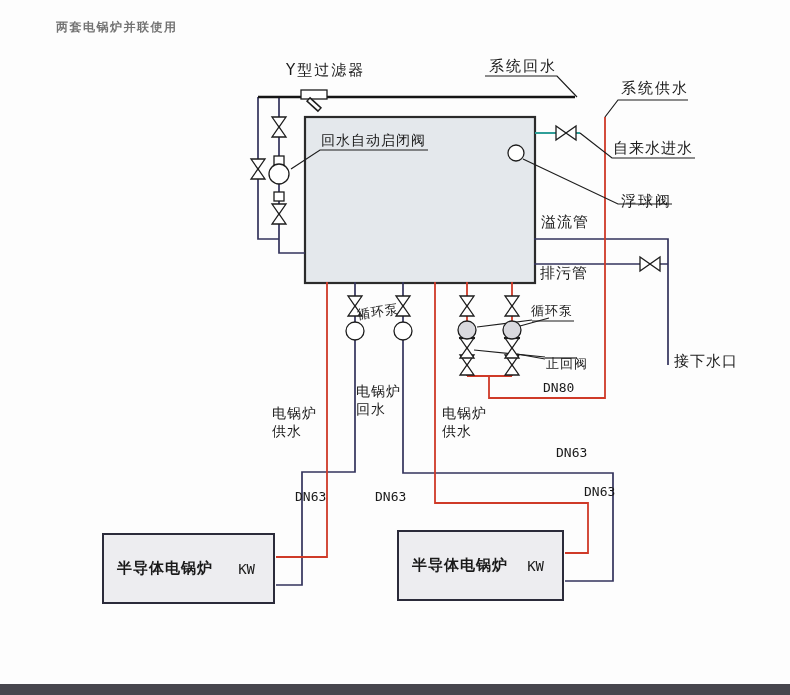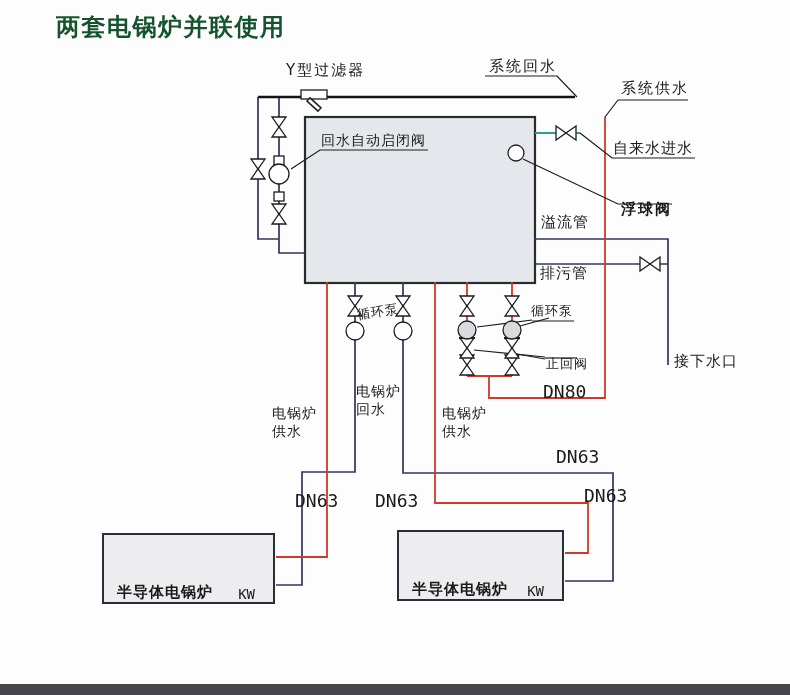--- a/index.html
+++ b/index.html
@@ -2,44 +2,44 @@
 <html><head>
 <meta charset="utf-8">
 <style>
   html,body{margin:0;padding:0;background:#ffffff;}
   #stage{position:relative;width:790px;height:695px;background:#fdfdfd;overflow:hidden;
          font-family:"DejaVu Sans",sans-serif;color:#1a1a1a;}
   #diagram-svg{position:absolute;left:0;top:0;}
   .lbl{position:absolute;font-size:15px;line-height:1.3;color:#1a1a1a;white-space:pre-line;letter-spacing:1px;}
   .lbl.small{font-size:14px;}
   .lbl.tiny{font-size:13px;}
-  .lbl.mono{font-family:"DejaVu Sans Mono",monospace;font-size:18px;letter-spacing:0;padding-left:39px;}
-  #lbl-title{left:56px;top:12px;font-size:24px;font-weight:bold;color:#14532d;letter-spacing:1.5px;}
+  .lbl.mono{font-family:"DejaVu Sans Mono",monospace;font-size:13px;letter-spacing:0;padding-left:39px;}
+  #lbl-title{left:56px;top:20px;font-size:12px;font-weight:bold;color:#737373;letter-spacing:1.5px;}
   #lbl-yfilter{left:286px;top:61px;letter-spacing:2px;}
   #lbl-sysreturn{left:489px;top:57px;letter-spacing:2px;text-align:center;}
   #lbl-syssupply{left:621px;top:79px;letter-spacing:2px;}
   #lbl-tapwater{left:613px;top:139px;}
-  #lbl-floatvalve{left:621px;top:200px;letter-spacing:2px;font-weight:bold;}
+  #lbl-floatvalve{left:621px;top:192px;letter-spacing:2px;}
   #lbl-autovalve{left:321px;top:131px;letter-spacing:1px;font-size:14px;}
   #lbl-tank{left:376px;top:177px;}
   #lbl-overflow{left:541px;top:213px;}
   #lbl-drain{left:540px;top:264px;}
   #lbl-pump-left{left:357px;top:304px;transform:rotate(-8deg);}
   #lbl-pump-right{left:531px;top:303px;}
   #lbl-checkvalve{left:546px;top:356px;}
   #lbl-dn80{left:504px;top:380px;}
   #lbl-todrain{left:674px;top:352px;}
   #lbl-supply-left{left:272px;top:404px;}
   #lbl-return{left:356px;top:382px;}
   #lbl-supply-right{left:442px;top:404px;}
   #lbl-dn63a{left:256px;top:489px;}
   #lbl-dn63b{left:336px;top:489px;}
   #lbl-dn63c{left:517px;top:445px;}
   #lbl-dn63d{left:545px;top:484px;}
-  .boiler{position:absolute;background:#ededf0;border:2px solid #2b2b3a;display:flex;align-items:flex-end;box-sizing:border-box;}
+  .boiler{position:absolute;background:#ededf0;border:2px solid #2b2b3a;display:flex;align-items:center;box-sizing:border-box;}
   #boiler1{left:102px;top:533px;width:173px;height:71px;}
   #boiler2{left:397px;top:530px;width:167px;height:71px;}
   .boiler .bname{margin-left:13px;font-size:15px;font-weight:600;letter-spacing:1px;}
   .boiler .bkw{margin-left:auto;margin-right:18px;font-size:14px;font-family:"DejaVu Sans Mono",monospace;}
   #bottom-bar{position:absolute;left:0;top:684px;width:790px;height:11px;background:#47464d;}
 </style>
 </head>
 <body>
 
 <div id="stage">

